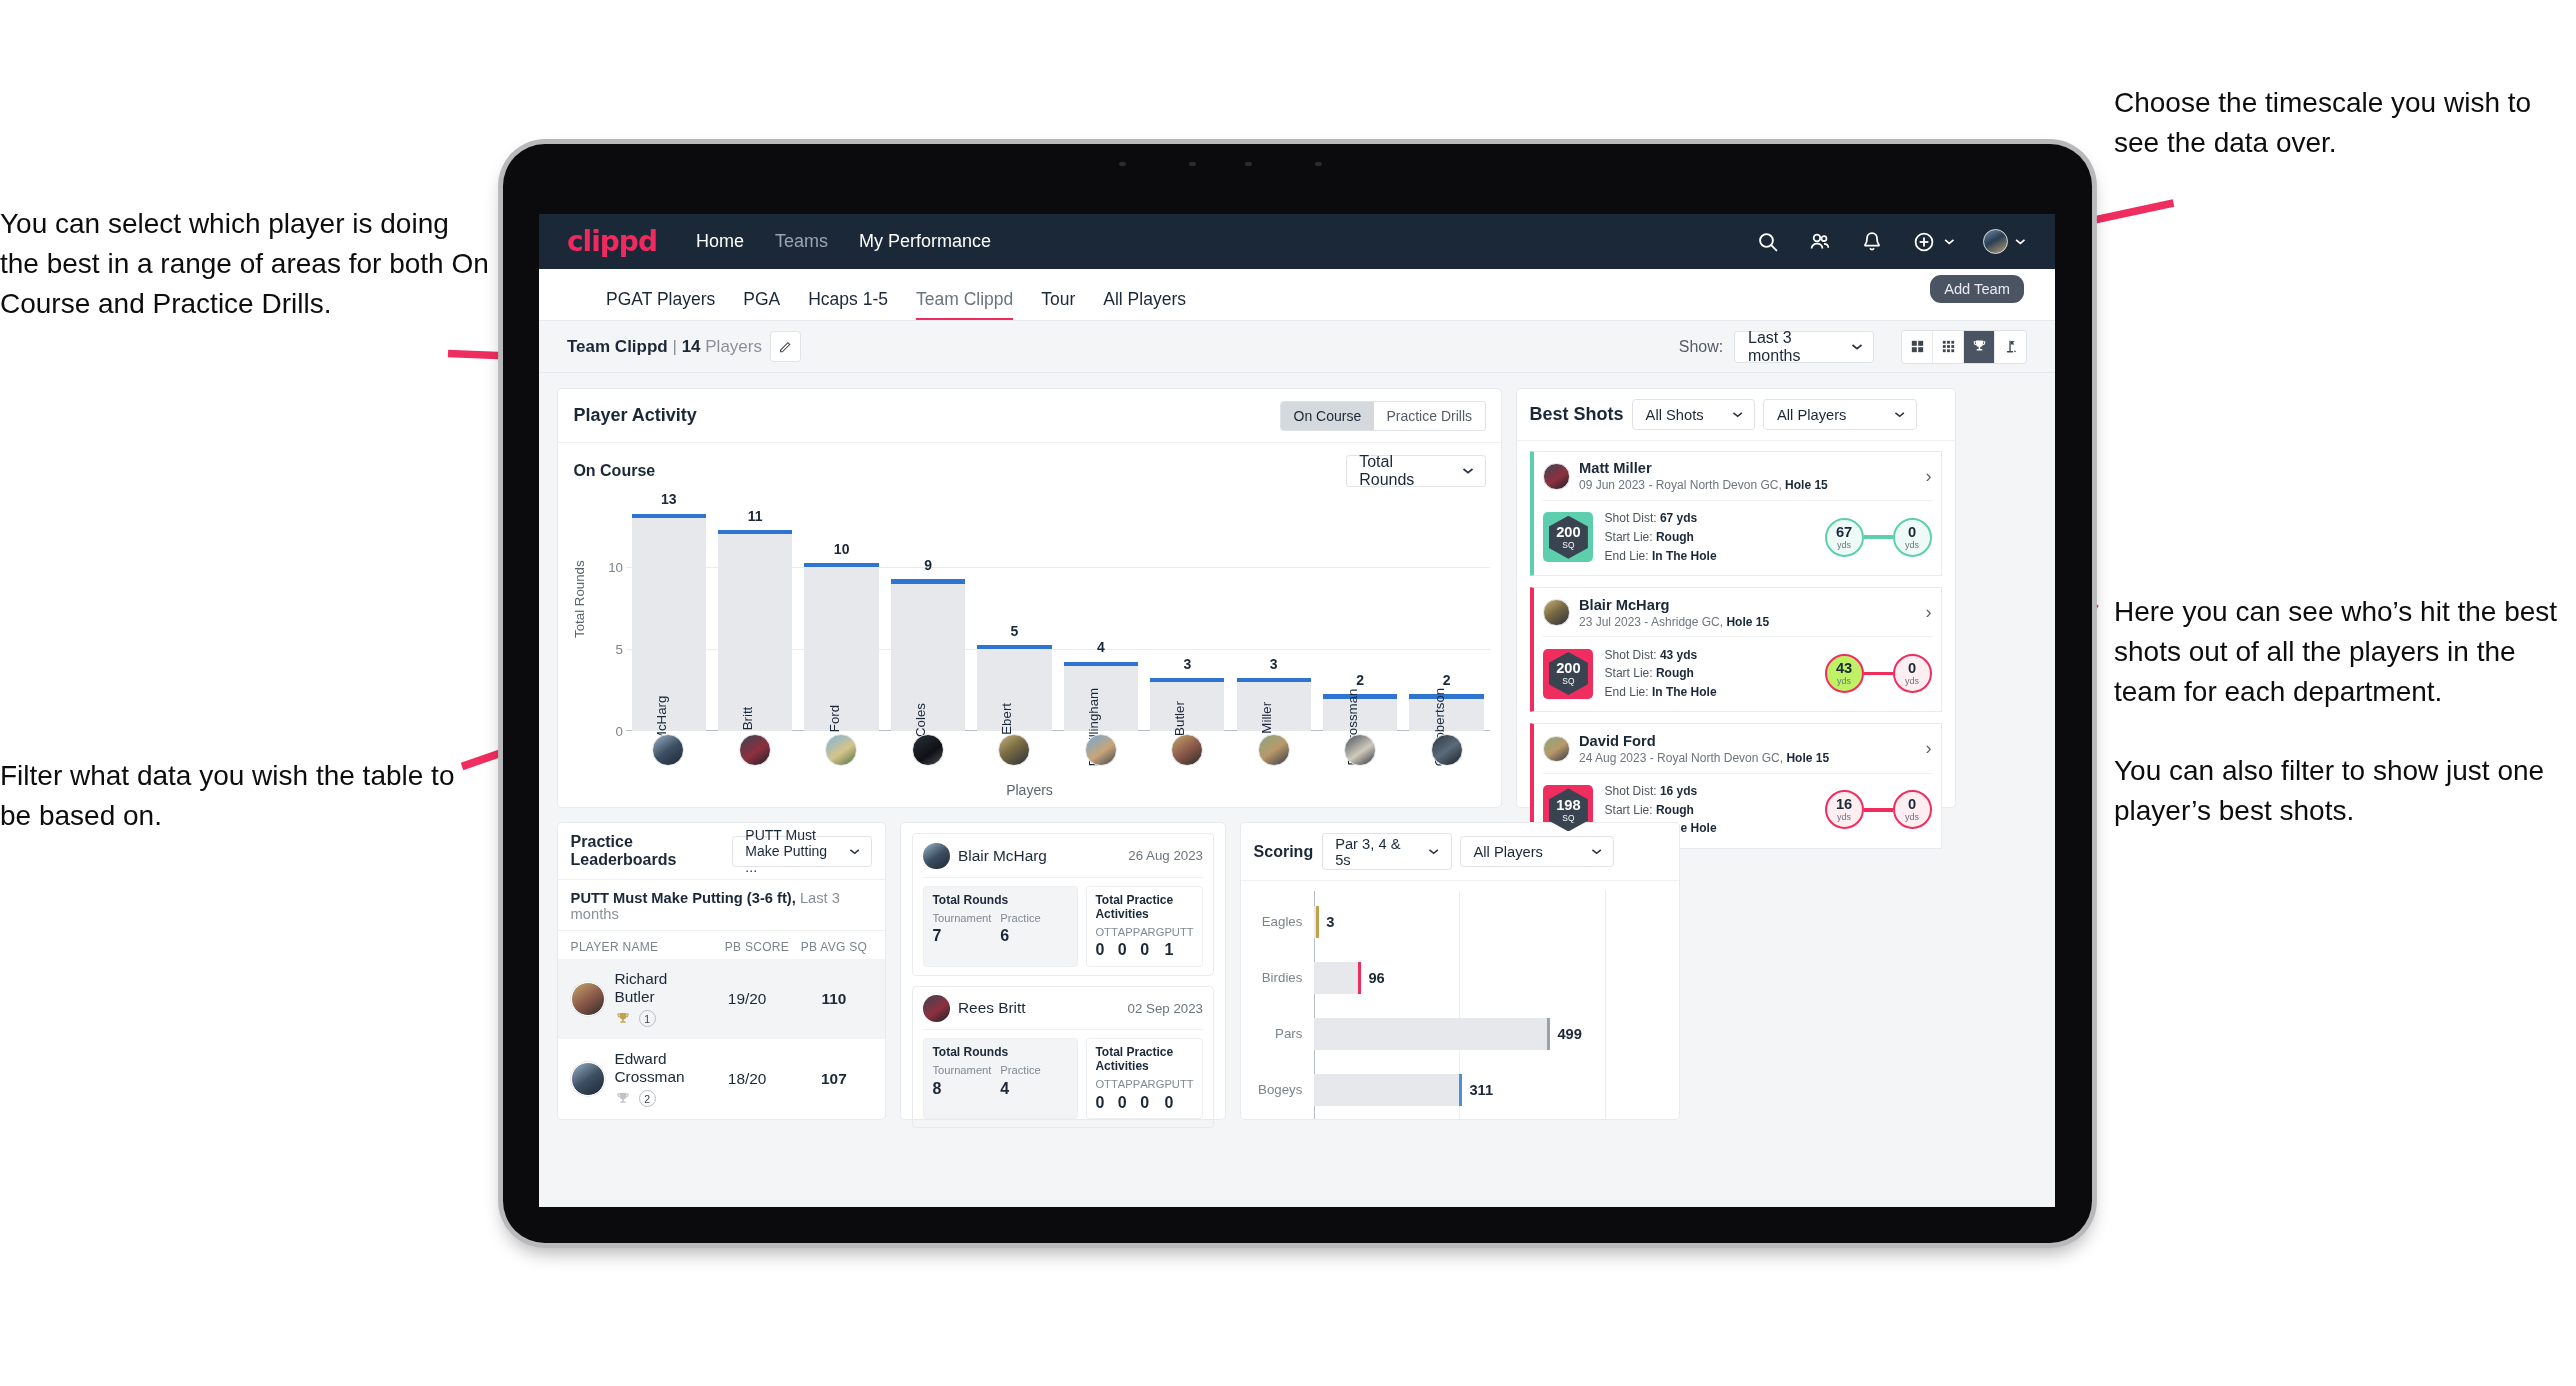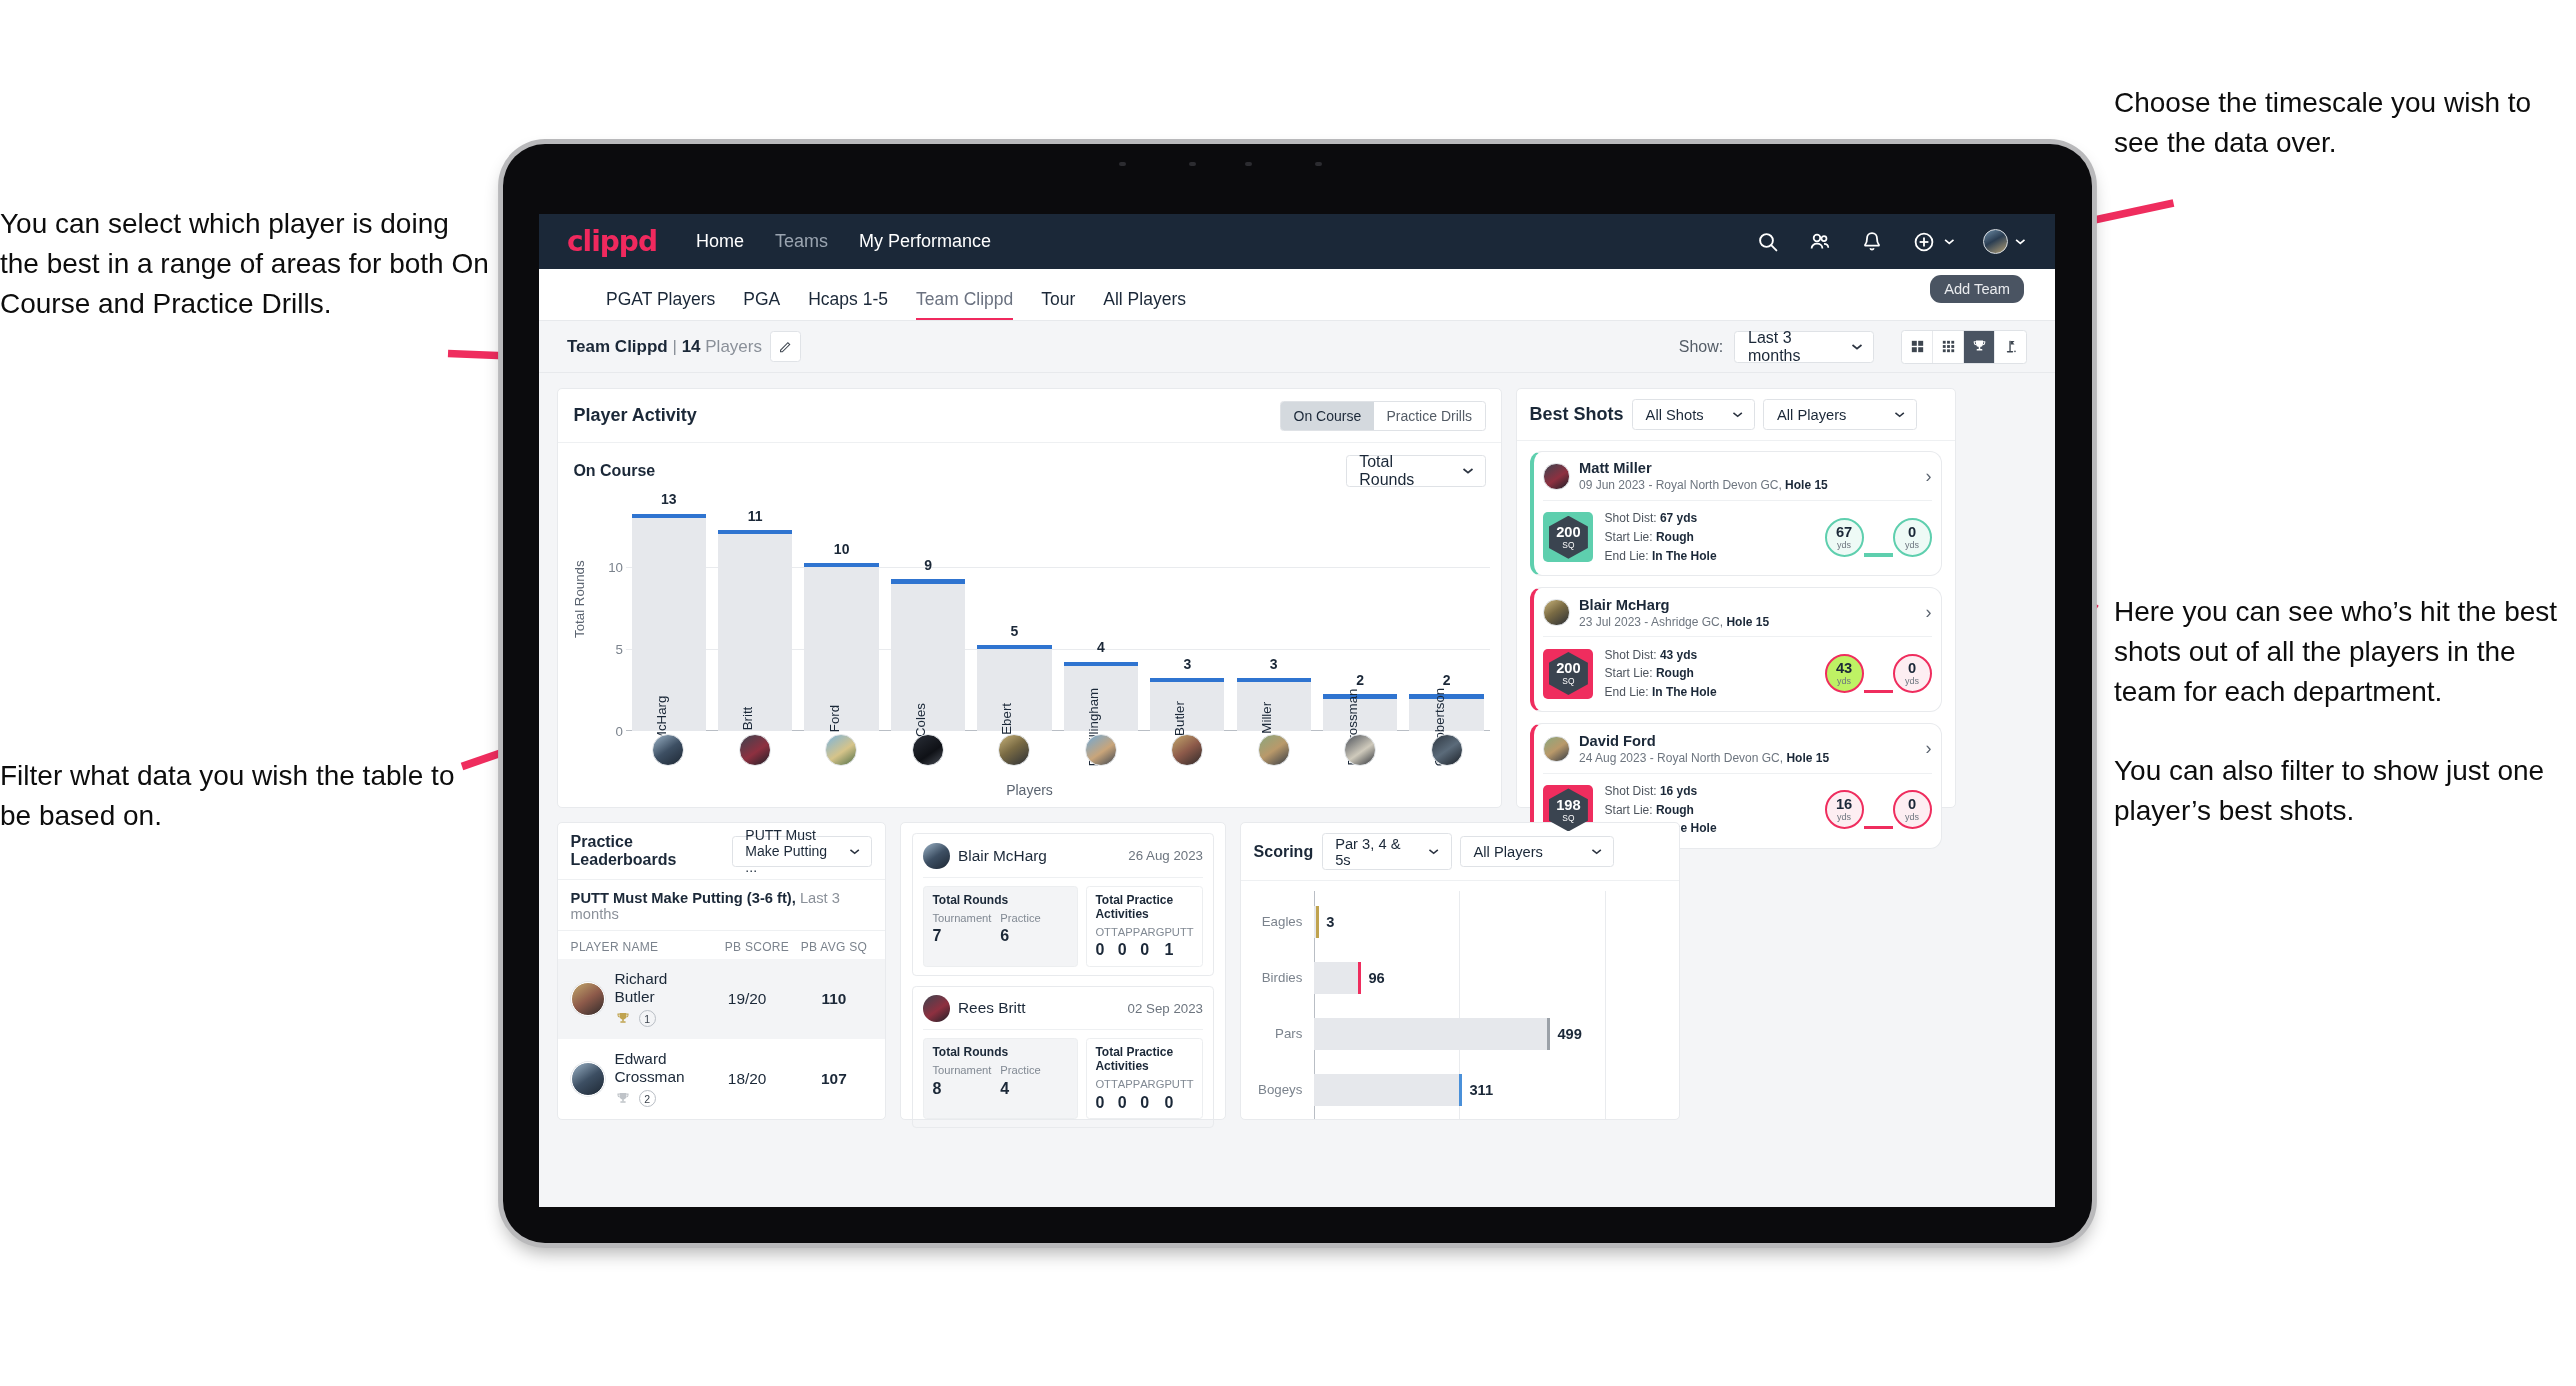--- a/index.html
+++ b/index.html
@@ -173,42 +173,42 @@
   }
   .xlabel { position:absolute; left:0; right:0; bottom: 9.8px; text-align:center; font-size: 14px; color: #5b6470; }
 
   
   #bs-card { width: 440px; height: 420px; display:flex; flex-direction:column; }
   .bs-head { padding: 9.8px 12.6px; gap: 8.4px; }
   #bsSel1 { width: 123px; justify-content: space-between; font-size: 14.7px; height: 31px; }
   #bsSel2 { width: 154px; justify-content: space-between; font-size: 14.7px; height: 31px; }
   .bs-list { padding: 9.8px 12.6px; display: flex; flex-direction: column; gap: 11.2px; }
   .shot {
-    border: 0.7px solid #e8eaed; border-radius: 12px; border-left-width: 4.9px;
+    border: 0.7px solid #e8eaed; border-radius: 1px; border-left-width: 4.9px;
     background: #ffffff; padding: 8.4px 9.8px 9.8px 9.8px;
   }
   .shot-top { display: flex; align-items: center; gap: 9px; }
   .shot-av { width: 26.6px; height: 26.6px; border-radius: 50%; border: 0.7px solid #dfe2e6; flex: 0 0 auto; }
   .shot-name { font-size: 14.7px; font-weight: 700; color: #1b2838; }
   .shot-meta { font-size: 12px; color: #6d757f; margin-top: 2.1px; }
   .shot-meta b { color: #1b2838; }
   .chev { margin-left: auto; font-size: 18px; color: #5b6470; }
   .shot-body { display: flex; align-items: center; gap: 11.2px; border-top: 0.7px solid #eef0f2; margin-top: 7.7px; padding-top: 8.4px; }
   .hexbox { width: 50px; height: 50px; border-radius: 4.9px; display: flex; align-items: center; justify-content: center; flex: 0 0 auto; }
   .hex {
     width: 39px; height: 43px; background: #3a4450;
     clip-path: polygon(50% 0,100% 25%,100% 75%,50% 100%,0 75%,0 25%);
     color: #ffffff; display: flex; flex-direction: column;
     align-items: center; justify-content: center; line-height: 1;
   }
   .hex .n { font-size: 14.7px; font-weight: 700; }
   .hex .u { font-size: 8.4px; margin-top: 1.4px; }
   .shot-lines { font-size: 12px; color: #4d545d; line-height: 1.55; }
   .shot-lines b { color: #1b2838; }
-  .dumbbell { margin-left: auto; display: flex; align-items: flex-end; }
+  .dumbbell { margin-left: auto; display: flex; align-items: center; }
   .dbcirc {
     width: 39px; height: 39px; border-radius: 50%; background: #f6f7f8;
     display: flex; flex-direction: column; align-items: center; justify-content: center; line-height: 1;
   }
   .dbcirc .n { font-size: 14.7px; font-weight: 700; color: #1b2838; }
   .dbcirc .u { font-size: 9px; color: #6d757f; margin-top: 1.4px; }
   .dbbar { width: 29px; height: 3.5px; }
 
   
   #pl-card { width: 329px; height: 298px; }

